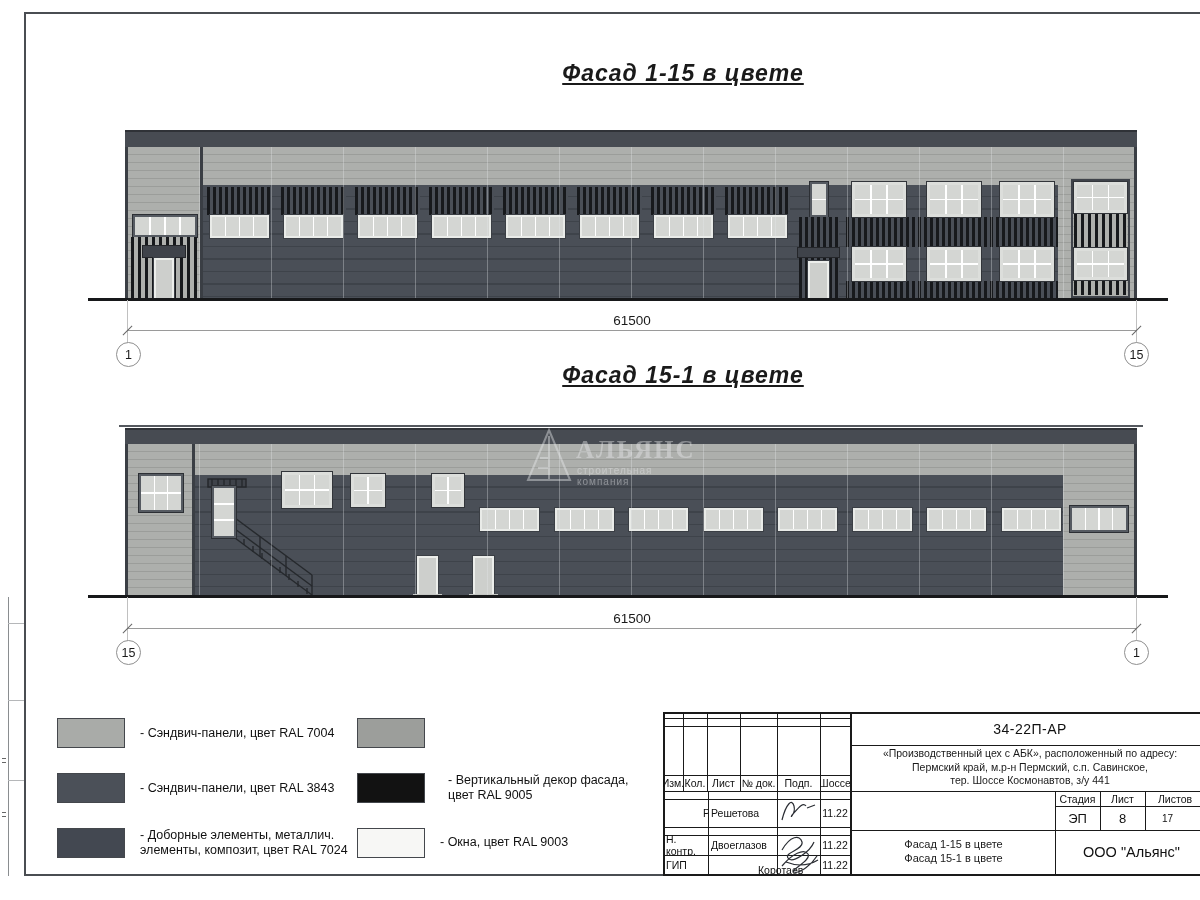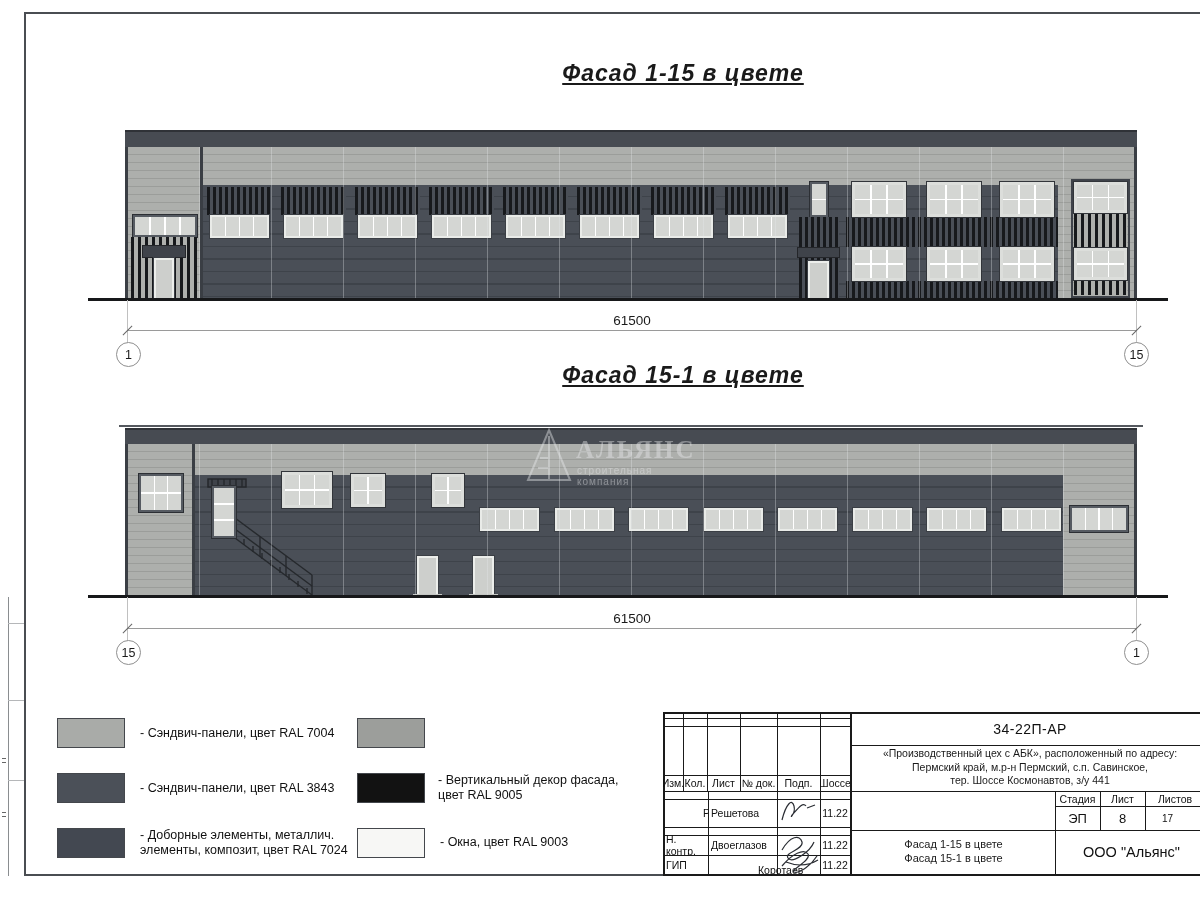--- a/index.html
+++ b/index.html
@@ -236,21 +236,21 @@
   <div class="legtext" style="left:140px;top:726px;">
     <span>- Сэндвич-панели, цвет RAL 7004</span><br><span></span></div>
   <div class="legtext" style="left:140px;top:781px;">
     <span>- Сэндвич-панели, цвет RAL 3843</span><br><span></span></div>
   <div class="legtext" style="left:140px;top:828px;">
     <span>- Доборные элементы, металлич.</span><br><span>элементы, композит, цвет RAL 7024</span></div>
 
   <div class="swatch" style="left: 357px; top: 718px; background: rgb(156, 158, 155);"></div>
   <div class="swatch" style="left: 357px; top: 773px; background: rgb(18, 18, 18);"></div>
   <div class="swatch" style="left: 357px; top: 828px; background: rgb(247, 247, 245);"></div>
-  <div class="legtext" style="left:438px;top:773px;">
+  <div class="legtext" style="left:448px;top:773px;">
     <span>- Вертикальный декор фасада,</span><br><span>цвет RAL 9005</span></div>
   <div class="legtext" style="left:440px;top:835px;">
     <span>- Окна, цвет RAL 9003</span><br><span></span></div>
 
   <div class="tbl" style="left:663px;top:712px;width:547px;height:2px;"></div>
   <div class="tbl" style="left:663px;top:874px;width:547px;height:2px;"></div>
   <div class="tbl" style="left:663px;top:712px;width:2px;height:164px;"></div>
   <div class="tbl" style="left:663px;top:718px;width:187px;height:1px;"></div>
   <div class="tbl" style="left:663px;top:726px;width:187px;height:1px;"></div>
   <div class="tbl" style="left:663px;top:775px;width:187px;height:1px;"></div>

